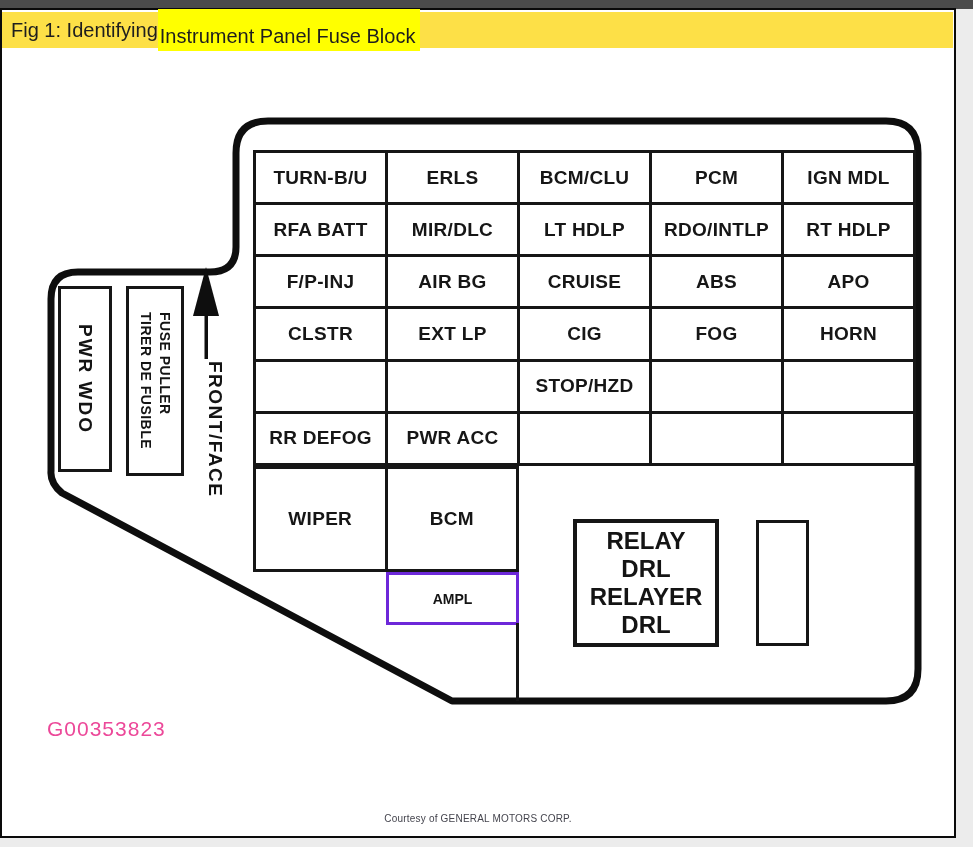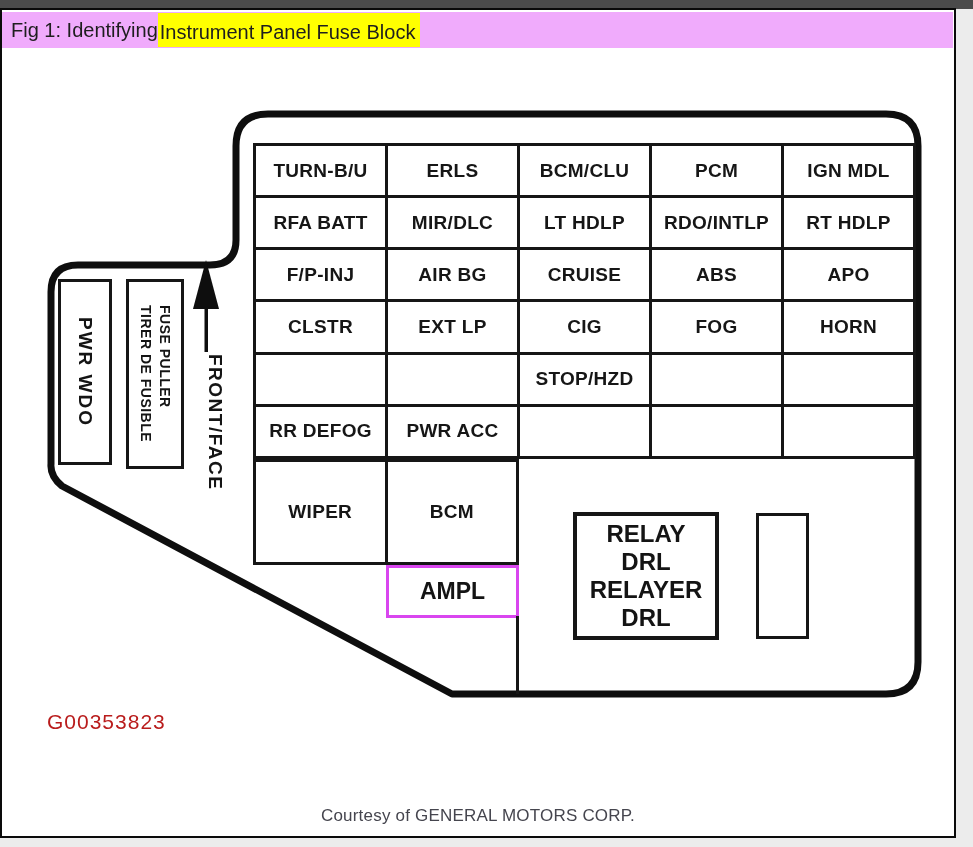--- a/index.html
+++ b/index.html
@@ -3,37 +3,37 @@
 <meta charset="utf-8">
 <style>
   * { margin:0; padding:0; box-sizing:border-box; }
   html,body { width:973px; height:847px; background:#ececec; font-family:"Liberation Sans", sans-serif; overflow:hidden; }
   .stage { position:relative; width:973px; height:847px; }
 
   .top-strip { position:absolute; left:0; top:0; width:973px; height:9px; background:#4b4b4b; }
 
   .panel { position:absolute; left:0; top:8px; width:956px; height:830px; background:#ffffff; border:2px solid #0a0a0a; }
 
-  .titlebar { position:absolute; left:0; top:2px; width:951px; height:36px; background:#f0abfc;
+  .titlebar { position:absolute; left:0; top:2px; width:951px; height:36px; background:#fde047;
               display:flex; align-items:center; padding-left:9px; font-size:20px; color:#1e1e1e; }
-  .titlebar .hl { background:#ffff00; padding:8px 5px 3px 2px; }
+  .titlebar .hl { background:#ffff00; padding:16px 5px 3px 2px; }
 
-  .diagram { position:absolute; left:0; top:38px; width:827px; height:788px; color:#141414; }
+  .diagram { position:absolute; left:0; top:45px; width:827px; height:788px; color:#141414; }
   .layer { position:absolute; left:0; top:0; }
 
   
   table.fuses { position:absolute; border-collapse:collapse; table-layout:fixed; }
   table.fuses td { border:3px solid #161616; text-align:center; vertical-align:middle;
                    font-size:19px; font-weight:bold; letter-spacing:.3px; color:#161616;
                    overflow:hidden; white-space:nowrap; }
   #gridA { left:251px; top:95px;  width:663px; height:316px; }
   #gridB { left:251px; top:411px; width:266px; height:106px; }
   .ampl-cell { position:absolute; left:384px; top:517px; width:133px; height:53px;
-               border:3px solid #d946ef; display:flex; align-items:center; justify-content:center;
-               font-size:23px; font-weight:bold; }
+               border:3px solid #6d28d9; display:flex; align-items:center; justify-content:center;
+               font-size:14px; font-weight:bold; }
   .ampl-tail { position:absolute; left:514px; top:568px; width:3px; height:78px; background:#161616; }
 
   
   .vbox { position:absolute; border:3px solid #161616; background:#fff;
           display:flex; align-items:center; justify-content:center; }
   .vtext { writing-mode:vertical-rl; text-orientation:mixed; font-weight:bold; }
   #pwrwdo { left:56px; top:231px; width:54px; height:186px; }
   #pwrwdo .vtext { font-size:19px; letter-spacing:2px; }
   #fusepuller { left:124px; top:231px; width:58px; height:190px; }
   #fusepuller .vtext { font-size:14px; letter-spacing:.5px; line-height:1.35; }
@@ -44,24 +44,24 @@
                font-size:19px; font-weight:bold; letter-spacing:1.5px; }
 
   
   .relay-box { position:absolute; left:571px; top:464px; width:146px; height:128px;
                border:4px solid #161616; display:flex; flex-direction:column;
                align-items:center; justify-content:center;
                font-size:24px; font-weight:bold; line-height:28px; text-align:center; }
   .relay-box span { display:block; }
   .slot-box { position:absolute; left:754px; top:465px; width:53px; height:126px; border:3px solid #161616; }
 
-  .figure-id { position:absolute; left:45px; top:662px; font-size:21px; letter-spacing:1px; color:#b91c1c; }
+  .figure-id { position:absolute; left:45px; top:662px; font-size:21px; letter-spacing:1px; color:#ec4899; }
 
   .credit { position:absolute; left:0; top:758px; width:952px; text-align:center;
-            font-size:17px; color:#45454e; letter-spacing:.2px; }
+            font-size:10px; color:#45454e; letter-spacing:.2px; }
 </style>
 </head>
 <body>
 
 <div class="stage">
   <div class="top-strip"></div>
 
   <div class="panel">
 
     <div class="titlebar">

